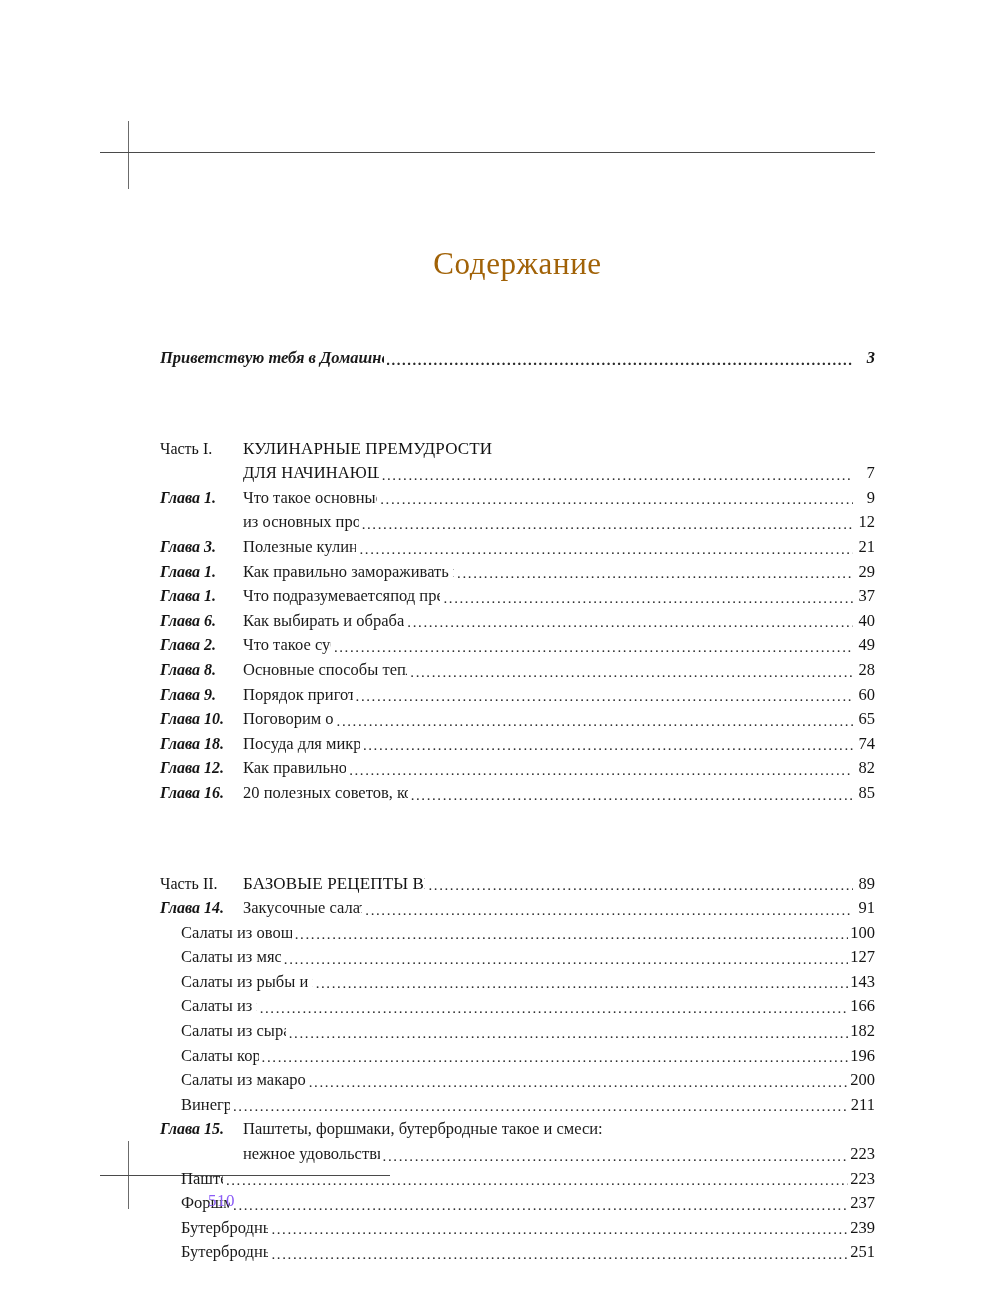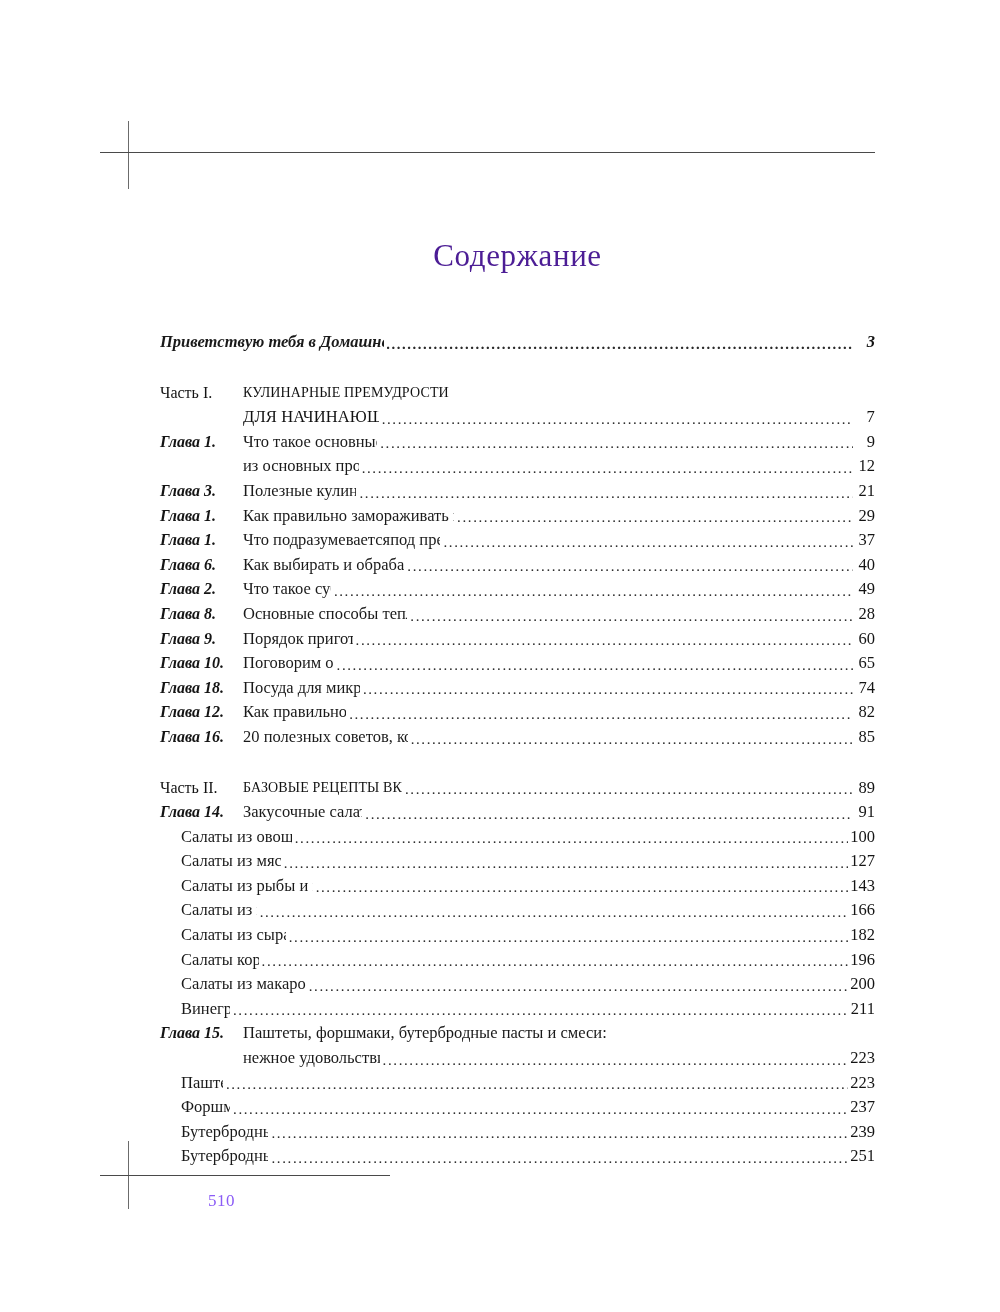--- a/index.html
+++ b/index.html
@@ -37,24 +37,24 @@
     position: absolute;
     left: 160px;
     top: 0;
     width: 715px;
   }
 
   .doc-title {
     text-align: center;
     font-size: 31px;
     letter-spacing: 0.6px;
-    margin: 0;
+    margin: 8px;
     padding-top: 238px;
     font-weight: normal;
-    color: #4c1d95;
+    color: #a16207;
   }
 
   
   .toc-block { margin-top: 0; }
 
   .row {
     display: flex;
     align-items: flex-end;
     font-size: 16.5px;
     line-height: 24.6px;
@@ -67,20 +67,21 @@
     color: #141414;
   }
   .label.bold-italic {
     font-weight: bold;
     font-style: italic;
     font-family: Liberation Serif, serif;
   }
   .label.plain {
     font-weight: normal;
     font-style: normal;
+    margin-top: 40px;
   }
 
   .title-cell {
     flex: 0 1 auto;
     overflow: hidden;
     text-overflow: clip;
   }
 
   .dots {
     flex: 1 1 auto;
@@ -110,21 +111,21 @@
     font-weight: bold;
     font-style: italic;
     font-size: 16.5px;
     margin-bottom: 0;
   }
   .row.greeting .dots { letter-spacing: 1.5px; }
 
   
   .row.part .title-cell,
   .part-cont {
-    font-size: 14px;
+    font-size: 17px;
     letter-spacing: 0.15px;
     color: #121212;
   }
 
   .cont {
     padding-left: 83px;
     font-size: 16.5px;
     line-height: 24.6px;
     display: flex;
     align-items: flex-end;
@@ -330,21 +331,21 @@
     </div>
     <div class="row sub">
       <span class="label"></span>
       <span class="title-cell">Винегреты</span>
       <span class="dots"></span>
       <span class="pageno">211</span>
     </div>
 
     <div class="row nodots">
       <span class="label bold-italic">Глава 15.</span>
-      <span class="title-cell">Паштеты, форшмаки, бутербродные пасты и смеси:</span>
+      <span class="title-cell">Паштеты, форшмаки, бутербродные такое и смеси:</span>
     </div>
     <div class="cont">
       <span class="title-cell">нежное удовольствие в домашнем меню</span>
       <span class="dots"></span>
       <span class="pageno">223</span>
     </div>
 
     <div class="row sub">
       <span class="label"></span>
       <span class="title-cell">Паштеты</span>

